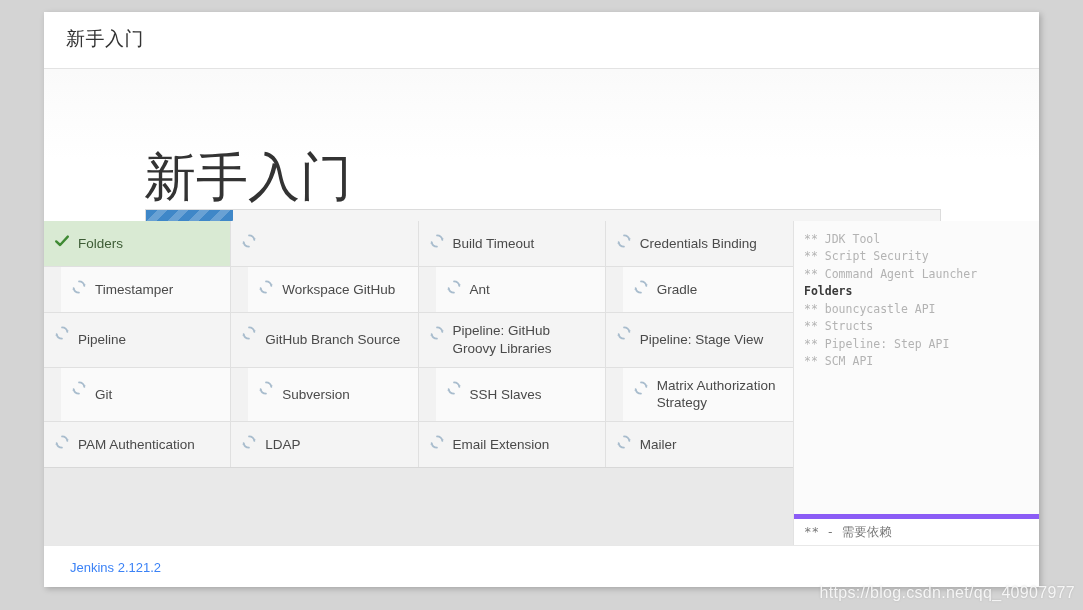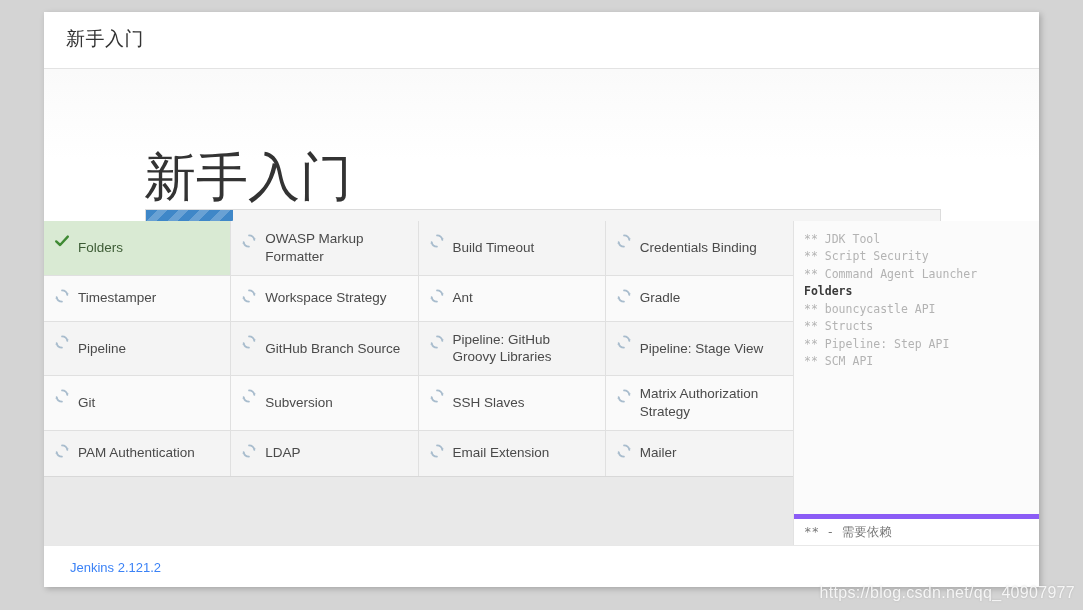--- a/index.html
+++ b/index.html
@@ -112,21 +112,21 @@
     width: 749px;
     display: flex;
     flex-direction: column;
     background: #f2f2f2;
   }
   .grid-row {
     display: flex;
     border-bottom: 1px solid #e0e0e0;
   }
   .grid-row:last-child { border-bottom: 1px solid #d8d8d8; align-items: center; }
-  .grid-row.alt .cell { background: #fafafa; }
+  .grid-row.alt .cell { background: #fafafa; margin-left: 17px; }
 
   .cell {
     position: relative;
     width: 25%;
     box-sizing: border-box;
     min-height: 45px;
     padding: 9px 8px 9px 34px;
     border-right: 1px solid #e0e0e0;
     background: #f4f4f4;
     display: flex;
@@ -255,21 +255,20 @@
                 </svg></span>
               <span class="cell-label">Folders</span>
             </div>
             <div class="cell">
               <span class="cell-icon"><svg viewBox="0 0 16 16" width="16" height="16">
                   <path d="M8 2.4 A5.6 5.6 0 0 1 13.4 7.0" fill="none" stroke="#a8bccd" stroke-width="1.7" stroke-linecap="round"></path>
                   <path d="M13.4 7.0 l-1.5 -1.2 l2.9 -0.5 z" fill="#a8bccd"></path>
                   <path d="M8 13.6 A5.6 5.6 0 0 1 2.6 9.0" fill="none" stroke="#a8bccd" stroke-width="1.7" stroke-linecap="round"></path>
                   <path d="M2.6 9.0 l1.5 1.2 l-2.9 0.5 z" fill="#a8bccd"></path>
                 </svg></span>
-              <span class="cell-label">OWASP Markup Formatter</span>
             </div>
             <div class="cell">
               <span class="cell-icon"><svg viewBox="0 0 16 16" width="16" height="16">
                   <path d="M8 2.4 A5.6 5.6 0 0 1 13.4 7.0" fill="none" stroke="#a8bccd" stroke-width="1.7" stroke-linecap="round"></path>
                   <path d="M13.4 7.0 l-1.5 -1.2 l2.9 -0.5 z" fill="#a8bccd"></path>
                   <path d="M8 13.6 A5.6 5.6 0 0 1 2.6 9.0" fill="none" stroke="#a8bccd" stroke-width="1.7" stroke-linecap="round"></path>
                   <path d="M2.6 9.0 l1.5 1.2 l-2.9 0.5 z" fill="#a8bccd"></path>
                 </svg></span>
               <span class="cell-label">Build Timeout</span>
             </div>
@@ -293,21 +292,21 @@
                 </svg></span>
               <span class="cell-label">Timestamper</span>
             </div>
             <div class="cell">
               <span class="cell-icon"><svg viewBox="0 0 16 16" width="16" height="16">
                   <path d="M8 2.4 A5.6 5.6 0 0 1 13.4 7.0" fill="none" stroke="#a8bccd" stroke-width="1.7" stroke-linecap="round"></path>
                   <path d="M13.4 7.0 l-1.5 -1.2 l2.9 -0.5 z" fill="#a8bccd"></path>
                   <path d="M8 13.6 A5.6 5.6 0 0 1 2.6 9.0" fill="none" stroke="#a8bccd" stroke-width="1.7" stroke-linecap="round"></path>
                   <path d="M2.6 9.0 l1.5 1.2 l-2.9 0.5 z" fill="#a8bccd"></path>
                 </svg></span>
-              <span class="cell-label">Workspace Strategy</span>
+              <span class="cell-label">Workspace GitHub</span>
             </div>
             <div class="cell">
               <span class="cell-icon"><svg viewBox="0 0 16 16" width="16" height="16">
                   <path d="M8 2.4 A5.6 5.6 0 0 1 13.4 7.0" fill="none" stroke="#a8bccd" stroke-width="1.7" stroke-linecap="round"></path>
                   <path d="M13.4 7.0 l-1.5 -1.2 l2.9 -0.5 z" fill="#a8bccd"></path>
                   <path d="M8 13.6 A5.6 5.6 0 0 1 2.6 9.0" fill="none" stroke="#a8bccd" stroke-width="1.7" stroke-linecap="round"></path>
                   <path d="M2.6 9.0 l1.5 1.2 l-2.9 0.5 z" fill="#a8bccd"></path>
                 </svg></span>
               <span class="cell-label">Ant</span>
             </div>

